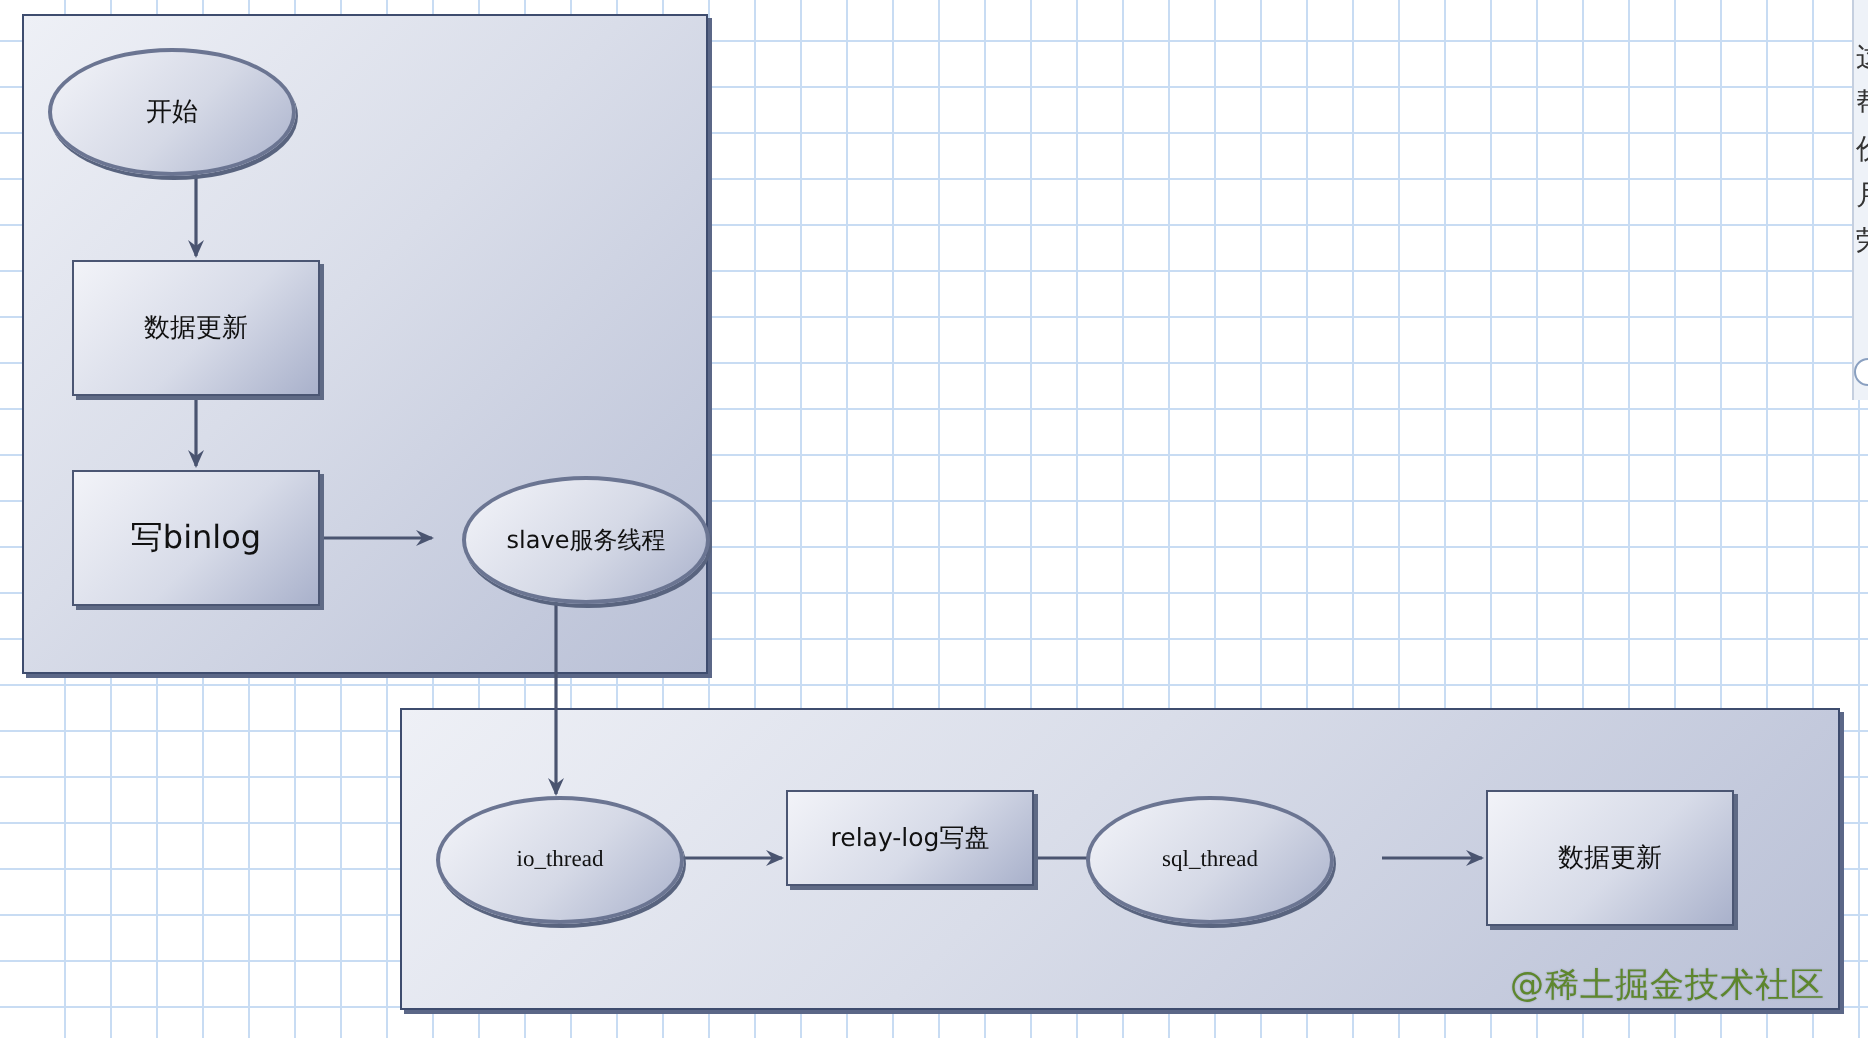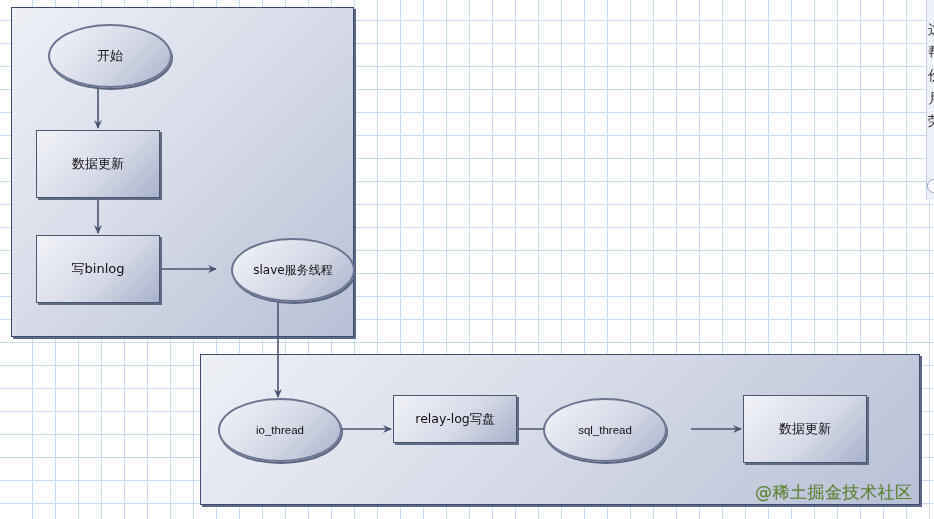--- a/index.html
+++ b/index.html
@@ -12,21 +12,21 @@
     background-position:10px -2px;}
   .pool{position:absolute;border:1px solid #3e4c6e;box-shadow:2px 2px 0 #5b6787;
     background:linear-gradient(135deg,#eef0f6 0%,#d9dde9 45%,#b9c0d6 100%);}
   .node{position:absolute;display:flex;align-items:center;justify-content:center;
     font-size:13px;color:#111;box-sizing:border-box;}
   .rect{border:1px solid #4b5673;box-shadow:2px 2px 0 #5f6a85;
     background:linear-gradient(135deg,#f2f3f8 0%,#d7dbe8 55%,#a9b1cb 100%);}
   .ellipse{border:2px solid #6b7592;border-radius:50%;
     background:linear-gradient(135deg,#f3f4f9 0%,#d5d9e6 55%,#aab2cc 100%);
     box-shadow:1px 2px 0 #59647f;}
-  .mono{font-family:Liberation Sans, sans-serif;font-size:11.5px;}
+  .mono{font-family:Liberation Serif, serif;font-size:11.5px;}
   svg.edges{position:absolute;left:0;top:0;}
   .side{position:absolute;left:926px;top:0;width:8px;height:200px;background:#eef2f8;
     border-left:1px solid #c5cfdf;overflow:hidden;}
   .side span{display:block;font-size:14px;line-height:23px;margin-left:1px;color:#333;white-space:nowrap;}
   .side-top{margin-top:18px;}
   .side-circle{position:absolute;left:927px;top:179px;width:12px;height:12px;border-radius:50%;
     border:1px solid #8aa0c0;background:#fff;}
   .watermark{position:absolute;left:755px;top:481px;font-size:17px;color:#4d7c0f;
     opacity:0.85;text-shadow:0 0 1px #8890a8;letter-spacing:0.5px;}
 </style>
@@ -49,30 +49,30 @@
     <line x1="98" y1="87" x2="98" y2="128" marker-end="url(#ah)"></line>
     <line x1="98" y1="198" x2="98" y2="233" marker-end="url(#ah)"></line>
     <line x1="162" y1="269" x2="216" y2="269" marker-end="url(#ah)"></line>
     <line x1="278" y1="301" x2="278" y2="397" marker-end="url(#ah)"></line>
     <line x1="341" y1="429" x2="391" y2="429" marker-end="url(#ah)"></line>
     <line x1="518" y1="429" x2="565" y2="429" marker-end="url(#ah)"></line>
     <line x1="691" y1="429" x2="741" y2="429" marker-end="url(#ah)"></line>
   </g>
 </svg>
 
-<div class="node ellipse" style="left:48px;top:24px;width:124px;height:64px;">
+<div class="node ellipse" style="left:24px;top:24px;width:124px;height:64px;">
   <span>开始</span>
 </div>
 
 <div class="node rect" style="left:36px;top:130px;width:124px;height:68px;">
   <span>数据更新</span>
 </div>
 
 <div class="node rect" style="left:36px;top:235px;width:124px;height:68px;">
-  <span style="font-size:13px;">写binlog</span>
+  <span style="font-size:16px;">写binlog</span>
 </div>
 
 <div class="node ellipse" style="left:231px;top:238px;width:124px;height:64px;">
   <span style="font-size:12px;">slave服务线程</span>
 </div>
 
 <div class="node ellipse" style="left:218px;top:398px;width:124px;height:64px;">
   <span class="mono">io_thread</span>
 </div>
 

